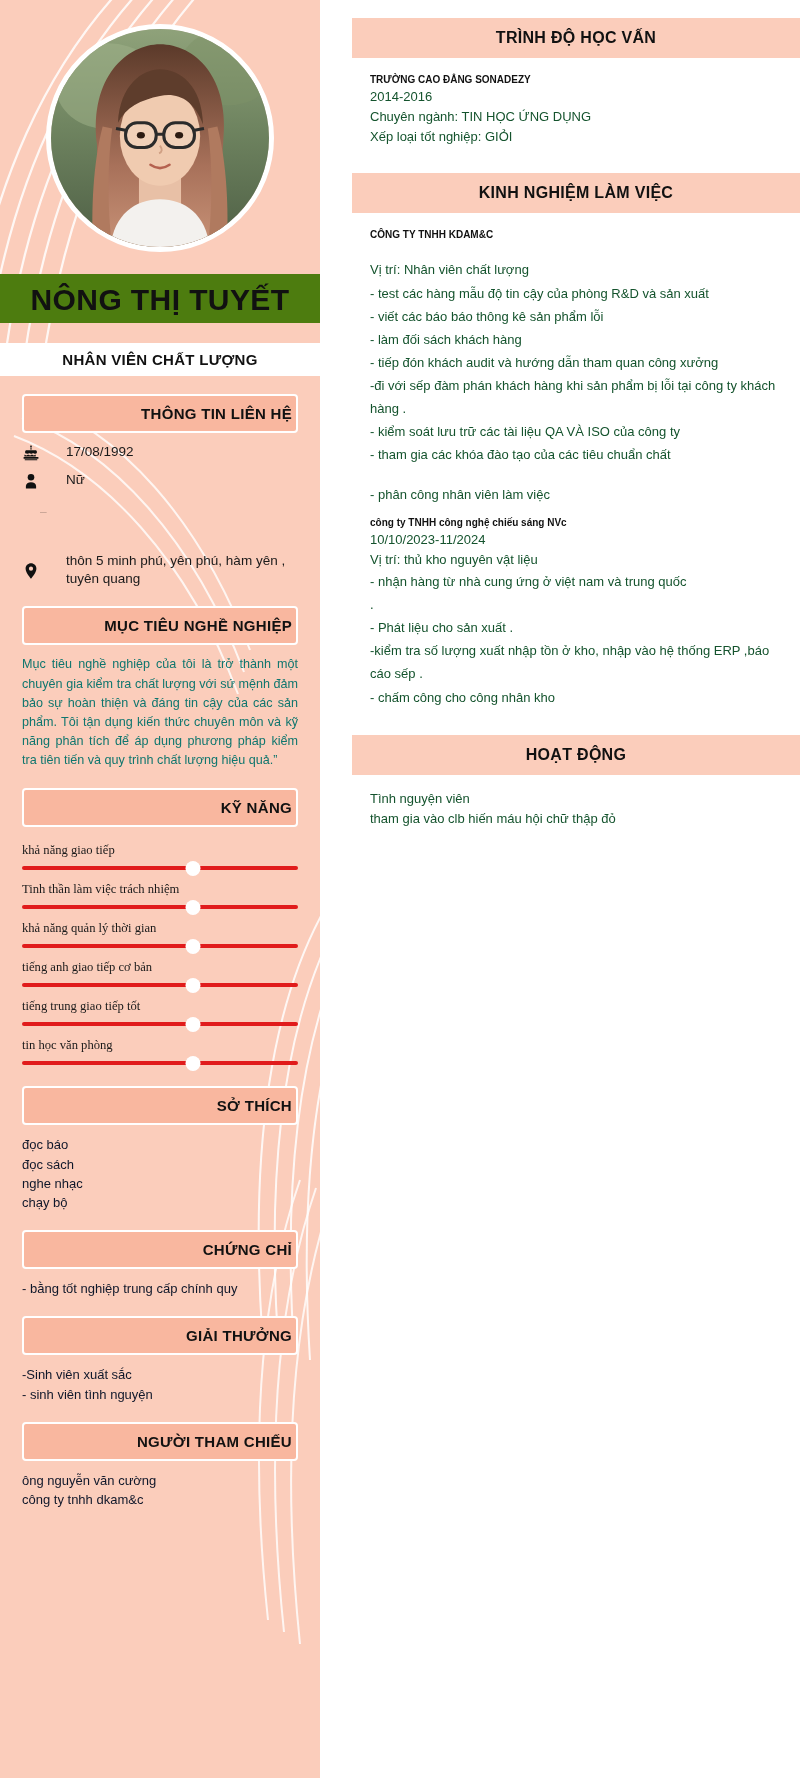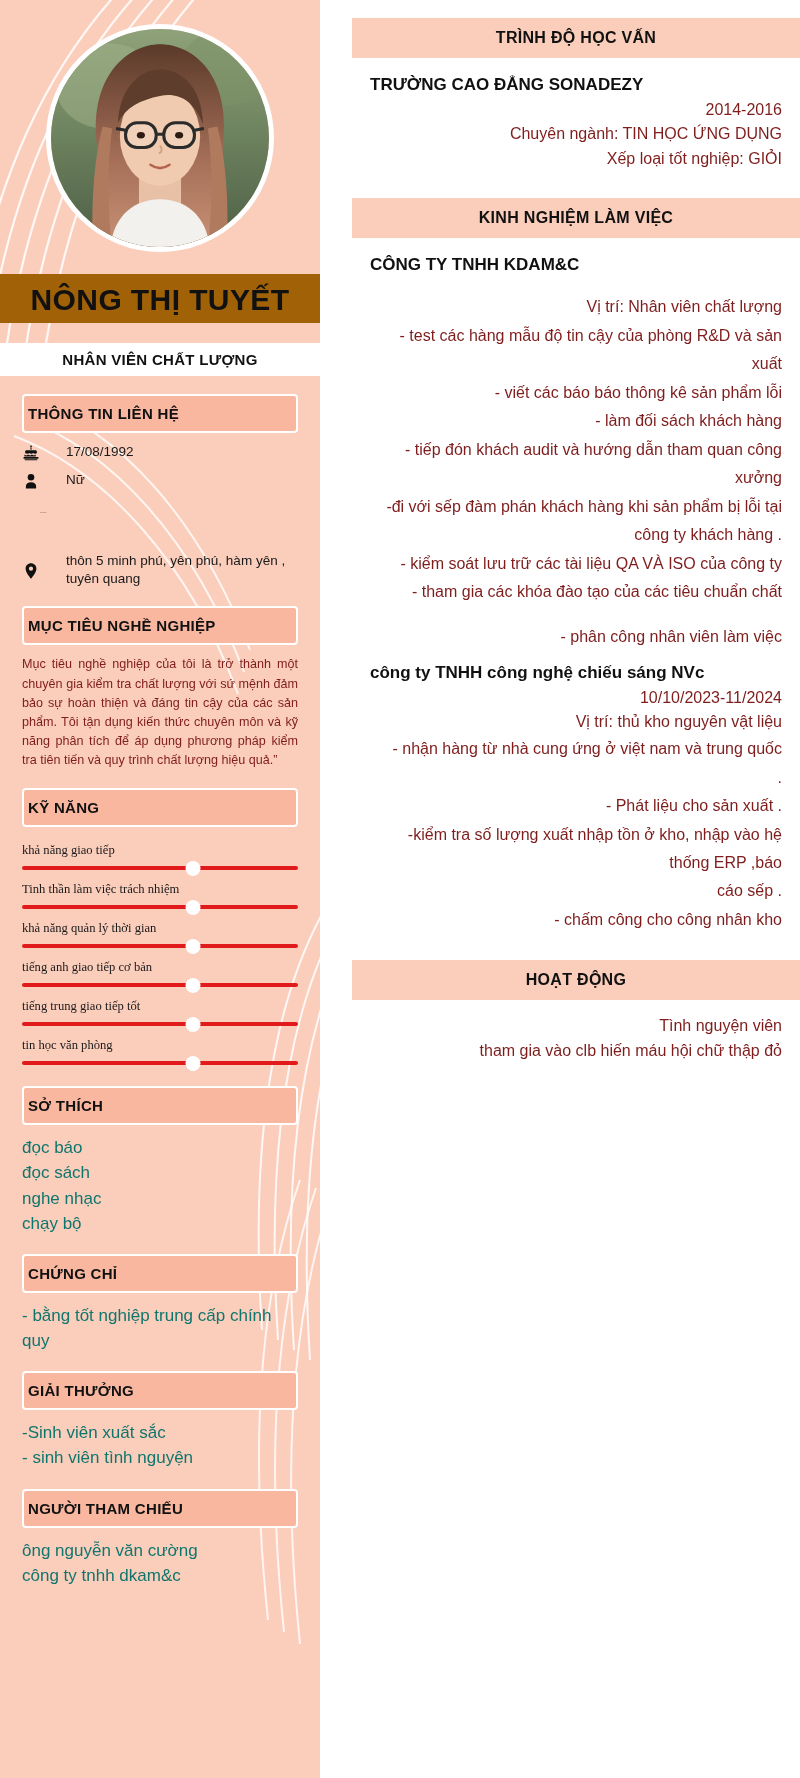--- a/index.html
+++ b/index.html
@@ -32,21 +32,21 @@
     border-radius: 50%;
     border: 5px solid #ffffff;
     overflow: hidden;
     background: #cbb7a9;
   }
   .photo-svg { width: 100%; height: 100%; display: block; }
 
   
   .name-band {
     position: relative; z-index: 3;
-    background: #a16207;
+    background: #4d7c0f;
     margin-top: 22px;
     padding: 9px 6px 7px;
     text-align: center;
   }
   .name-band .name {
     font-size: 30px; font-weight: bold; letter-spacing: .4px;
     color: #111; line-height: 1.1; white-space: nowrap;
   }
   .role-band {
     position: relative; z-index: 3;
@@ -58,76 +58,76 @@
   .role-band .role {
     font-size: 15px; font-weight: bold; color: #111; letter-spacing: .3px;
   }
 
   
   .pill {
     position: relative; z-index: 3;
     background: #f9b79f;
     border: 2px solid #ffffff;
     border-radius: 4px;
-    text-align: left;
+    text-align: right;
     padding: 9px 4px;
     margin: 18px 0 10px;
     font-size: 15px; font-weight: bold; color: #111;
     letter-spacing: .3px;
   }
 
   .contact-list { position: relative; z-index: 3; }
   .contact-row { display: flex; align-items: center; gap: 26px; margin: 9px 0; }
   .contact-row .ic { flex: 0 0 18px; width: 18px; height: 18px; margin-top: 1px; }
   .contact-row .ic svg { display: block; }
   .contact-row .txt { font-size: 13.5px; color: #1a1a1a; line-height: 1.35; }
   .faint { height: 44px; position: relative; }
   .faint::before { content: "–"; position: absolute; left: 18px; top: 6px; color: rgba(0,0,0,.22); font-size: 12px; }
 
   .para {
     position: relative; z-index: 3;
-    font-size: 12.6px; line-height: 1.52; color: #7f1d1d;
+    font-size: 12.6px; line-height: 1.52; color: #0f766e;
     text-align: justify;
   }
 
   
   .skills { position: relative; z-index: 3; font-family: Liberation Serif, serif; }
   .skill { margin-bottom: 3px; }
   .skill-label { font-size: 12.6px; color: #1a1a1a; padding: 6px 0 5px; }
   .skill-bar { position: relative; height: 10px; }
   .skill-bar .track {
     position: absolute; left: 0; right: 0; top: 3px; height: 3.5px;
     background: #e11b1b; border-radius: 2px;
   }
   .skill-bar .knob {
     position: absolute; top: -2px; width: 15px; height: 15px;
     background: #ffffff; border-radius: 50%;
     transform: translateX(-50%);
   }
 
-  .simple-list { position: relative; z-index: 3; font-size: 17px; line-height: 1.48; color: #0f766e; }
+  .simple-list { position: relative; z-index: 3; font-size: 13px; line-height: 1.48; color: #0f172a; }
   .simple-list div { padding: 0; }
 
   
   .right {
     position: relative;
     width: 480px; height: 1778px;
     background: #ffffff;
     flex: 0 0 480px;
     padding-left: 32px;
   }
   .r-head {
     background: #fbcdbb;
     text-align: center;
     padding: 11px 6px;
     font-size: 16px; font-weight: bold; color: #111; letter-spacing: .3px;
   }
   .r-body { padding: 14px 18px 16px; }
-  .r-strong { font-size: 17px; font-weight: bold; color: #111; line-height: 1.5; }
-  .r-line { font-size: 16px; color: #7f1d1d; line-height: 1.55; text-align: right; }
+  .r-strong { font-size: 10px; font-weight: bold; color: #111; line-height: 1.5; }
+  .r-line { font-size: 13px; color: #14532d; line-height: 1.55; }
   .r-line.wide { line-height: 1.78; }
   .r-gap { height: 16px; }
   .r-gap-sm { height: 9px; }
   .spacer-strip { background: #ffffff; height: 10px; }
   .act-body { padding: 14px 18px; }
 </style>
 </head>
 <body>
 
 <div class="page">

